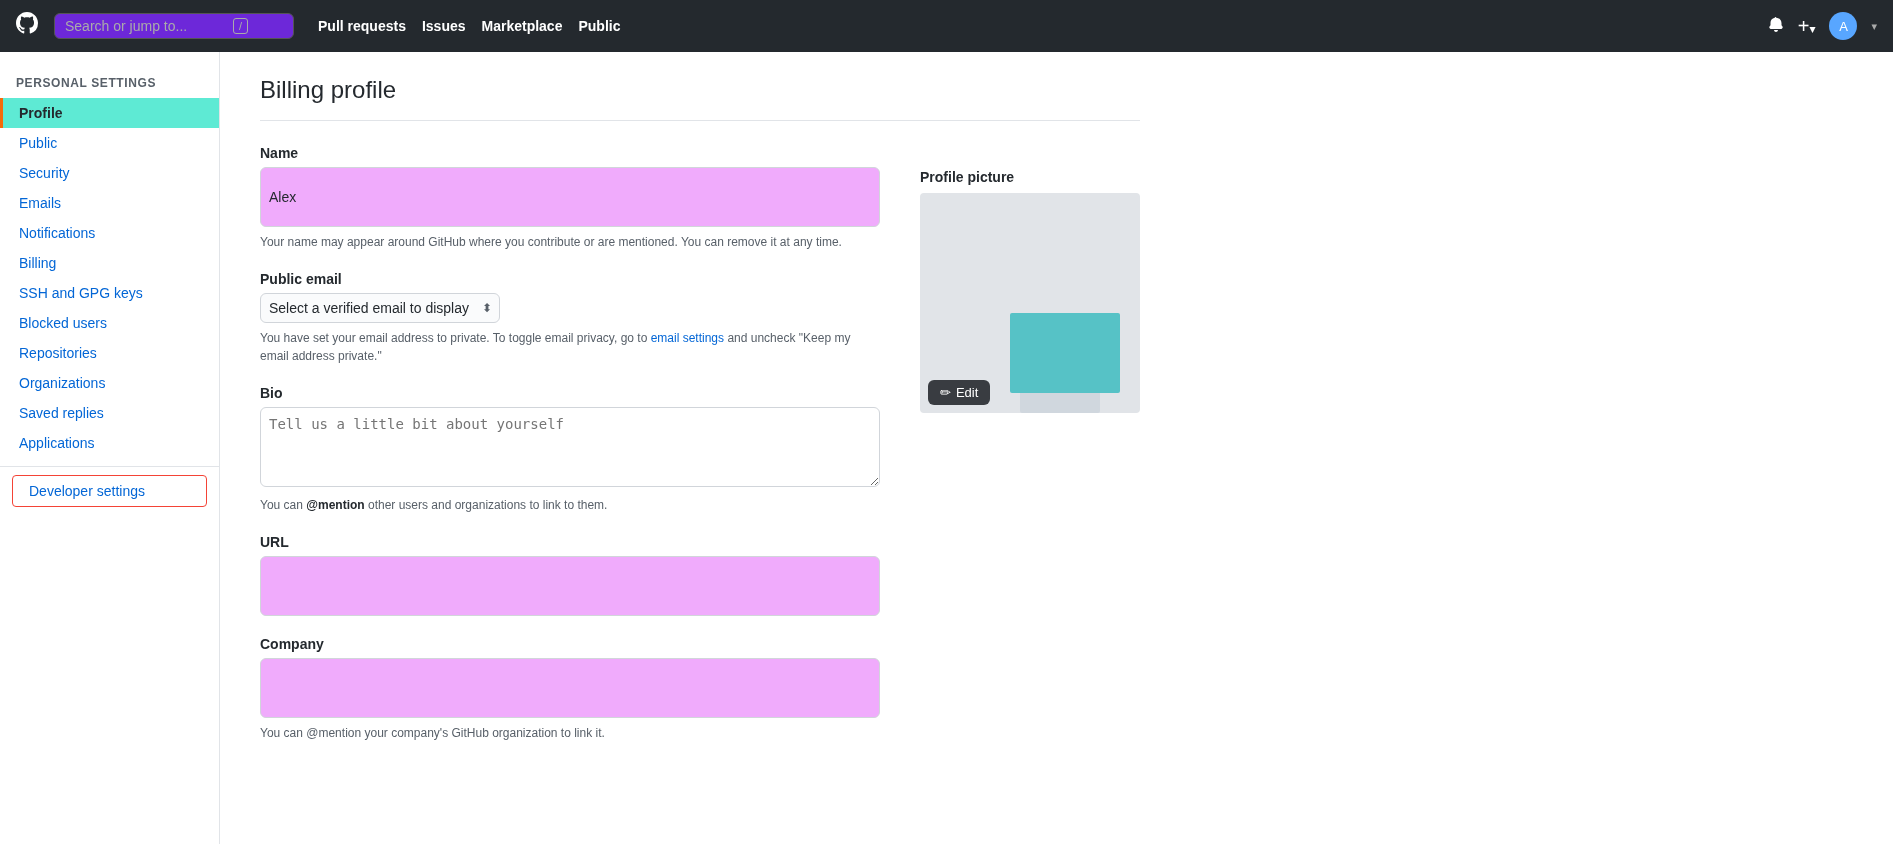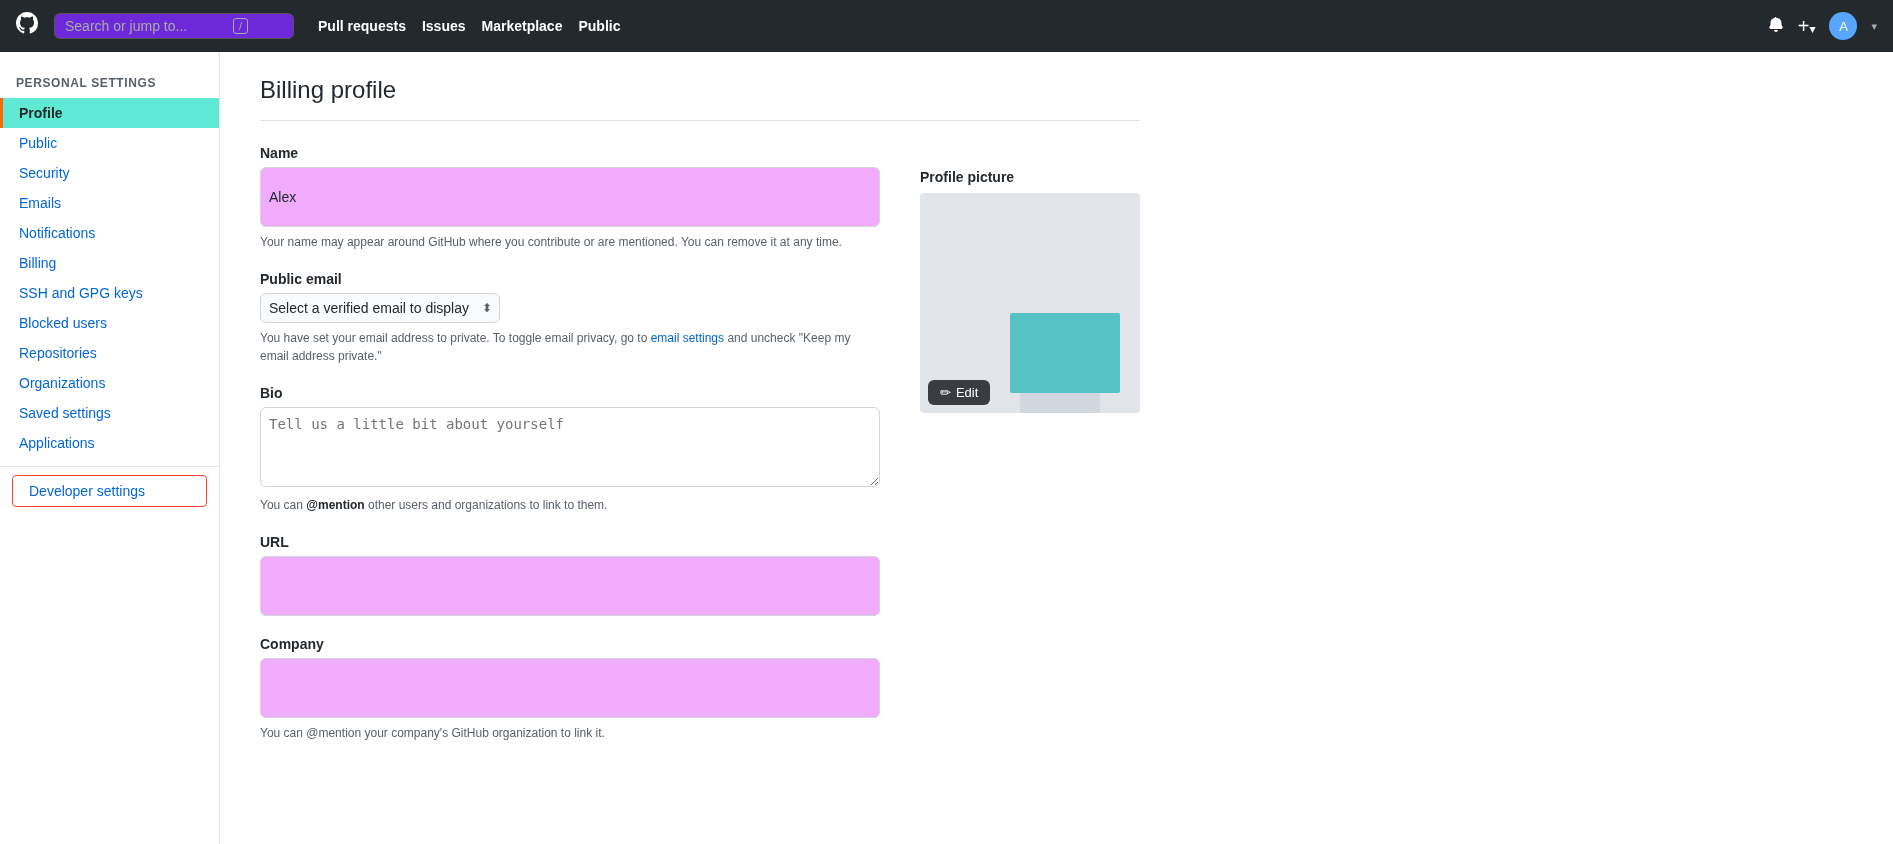--- a/index.html
+++ b/index.html
@@ -319,21 +319,21 @@
     <a class="sidebar-item active">Profile</a>
     <a class="sidebar-item">Public</a>
     <a class="sidebar-item">Security</a>
     <a class="sidebar-item">Emails</a>
     <a class="sidebar-item">Notifications</a>
     <a class="sidebar-item">Billing</a>
     <a class="sidebar-item">SSH and GPG keys</a>
     <a class="sidebar-item">Blocked users</a>
     <a class="sidebar-item">Repositories</a>
     <a class="sidebar-item">Organizations</a>
-    <a class="sidebar-item">Saved settings</a>
+    <a class="sidebar-item">Saved replies</a>
     <a class="sidebar-item">Applications</a>
     <div class="sidebar-divider"></div>
     <a class="sidebar-item-developer">Developer settings</a>
   </aside>
 
   <main class="main-content">
     <h1 class="page-title">Billing profile</h1>
 
     <div class="content-grid">
 

